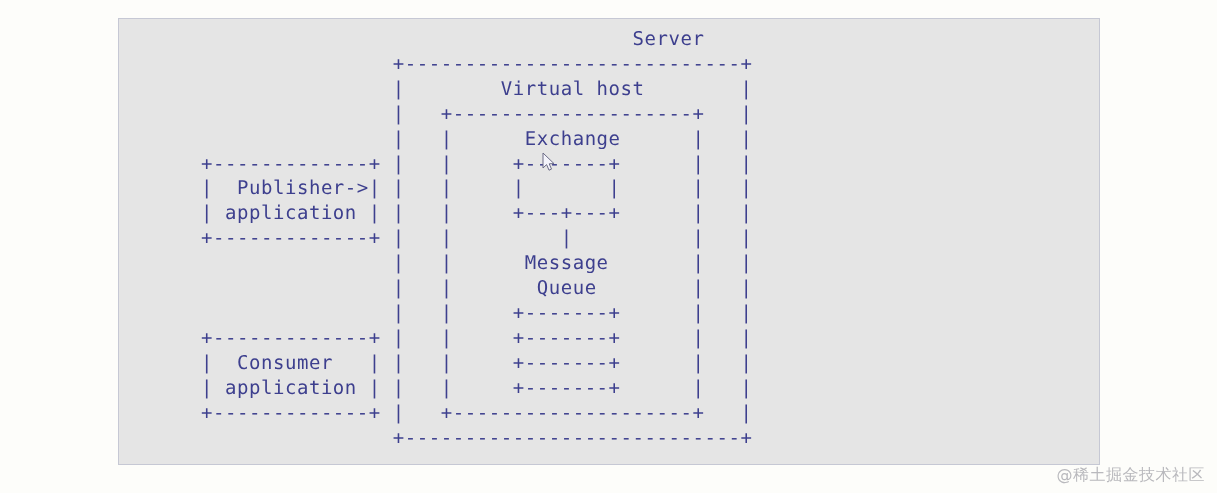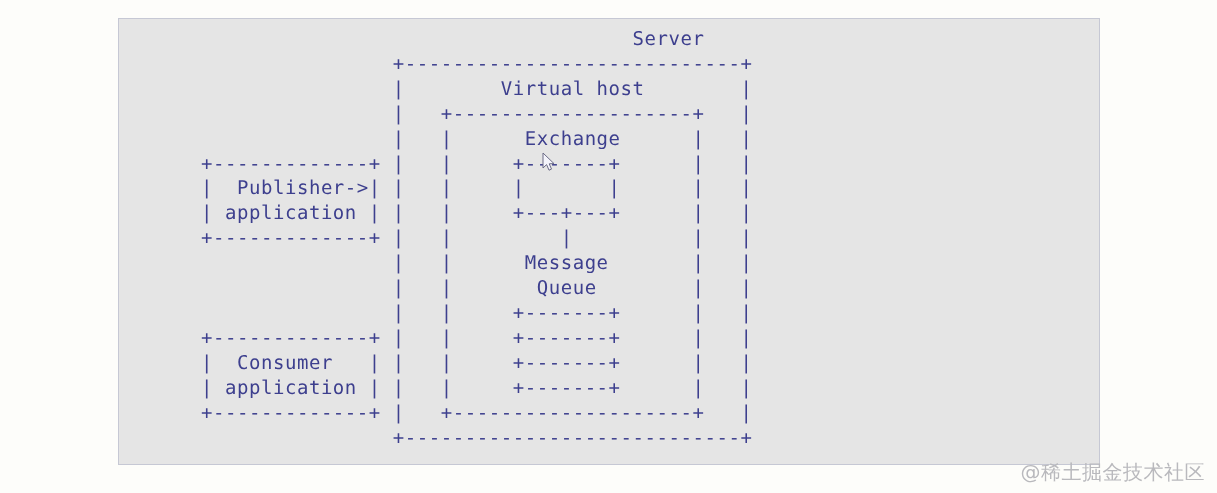--- a/index.html
+++ b/index.html
@@ -53,21 +53,21 @@
     height: 20px;
     pointer-events: none;
   }
 
   
   #watermark {
     position: absolute;
     right: 12px;
     bottom: 7px;
     font-family: "DejaVu Sans", sans-serif;
-    font-size: 20px;
+    font-size: 16px;
     color: #b9b9bd;
     letter-spacing: 0.5px;
     white-space: nowrap;
   }
 </style>
 </head>
 <body>
 
 <div id="diagram-panel">
 

